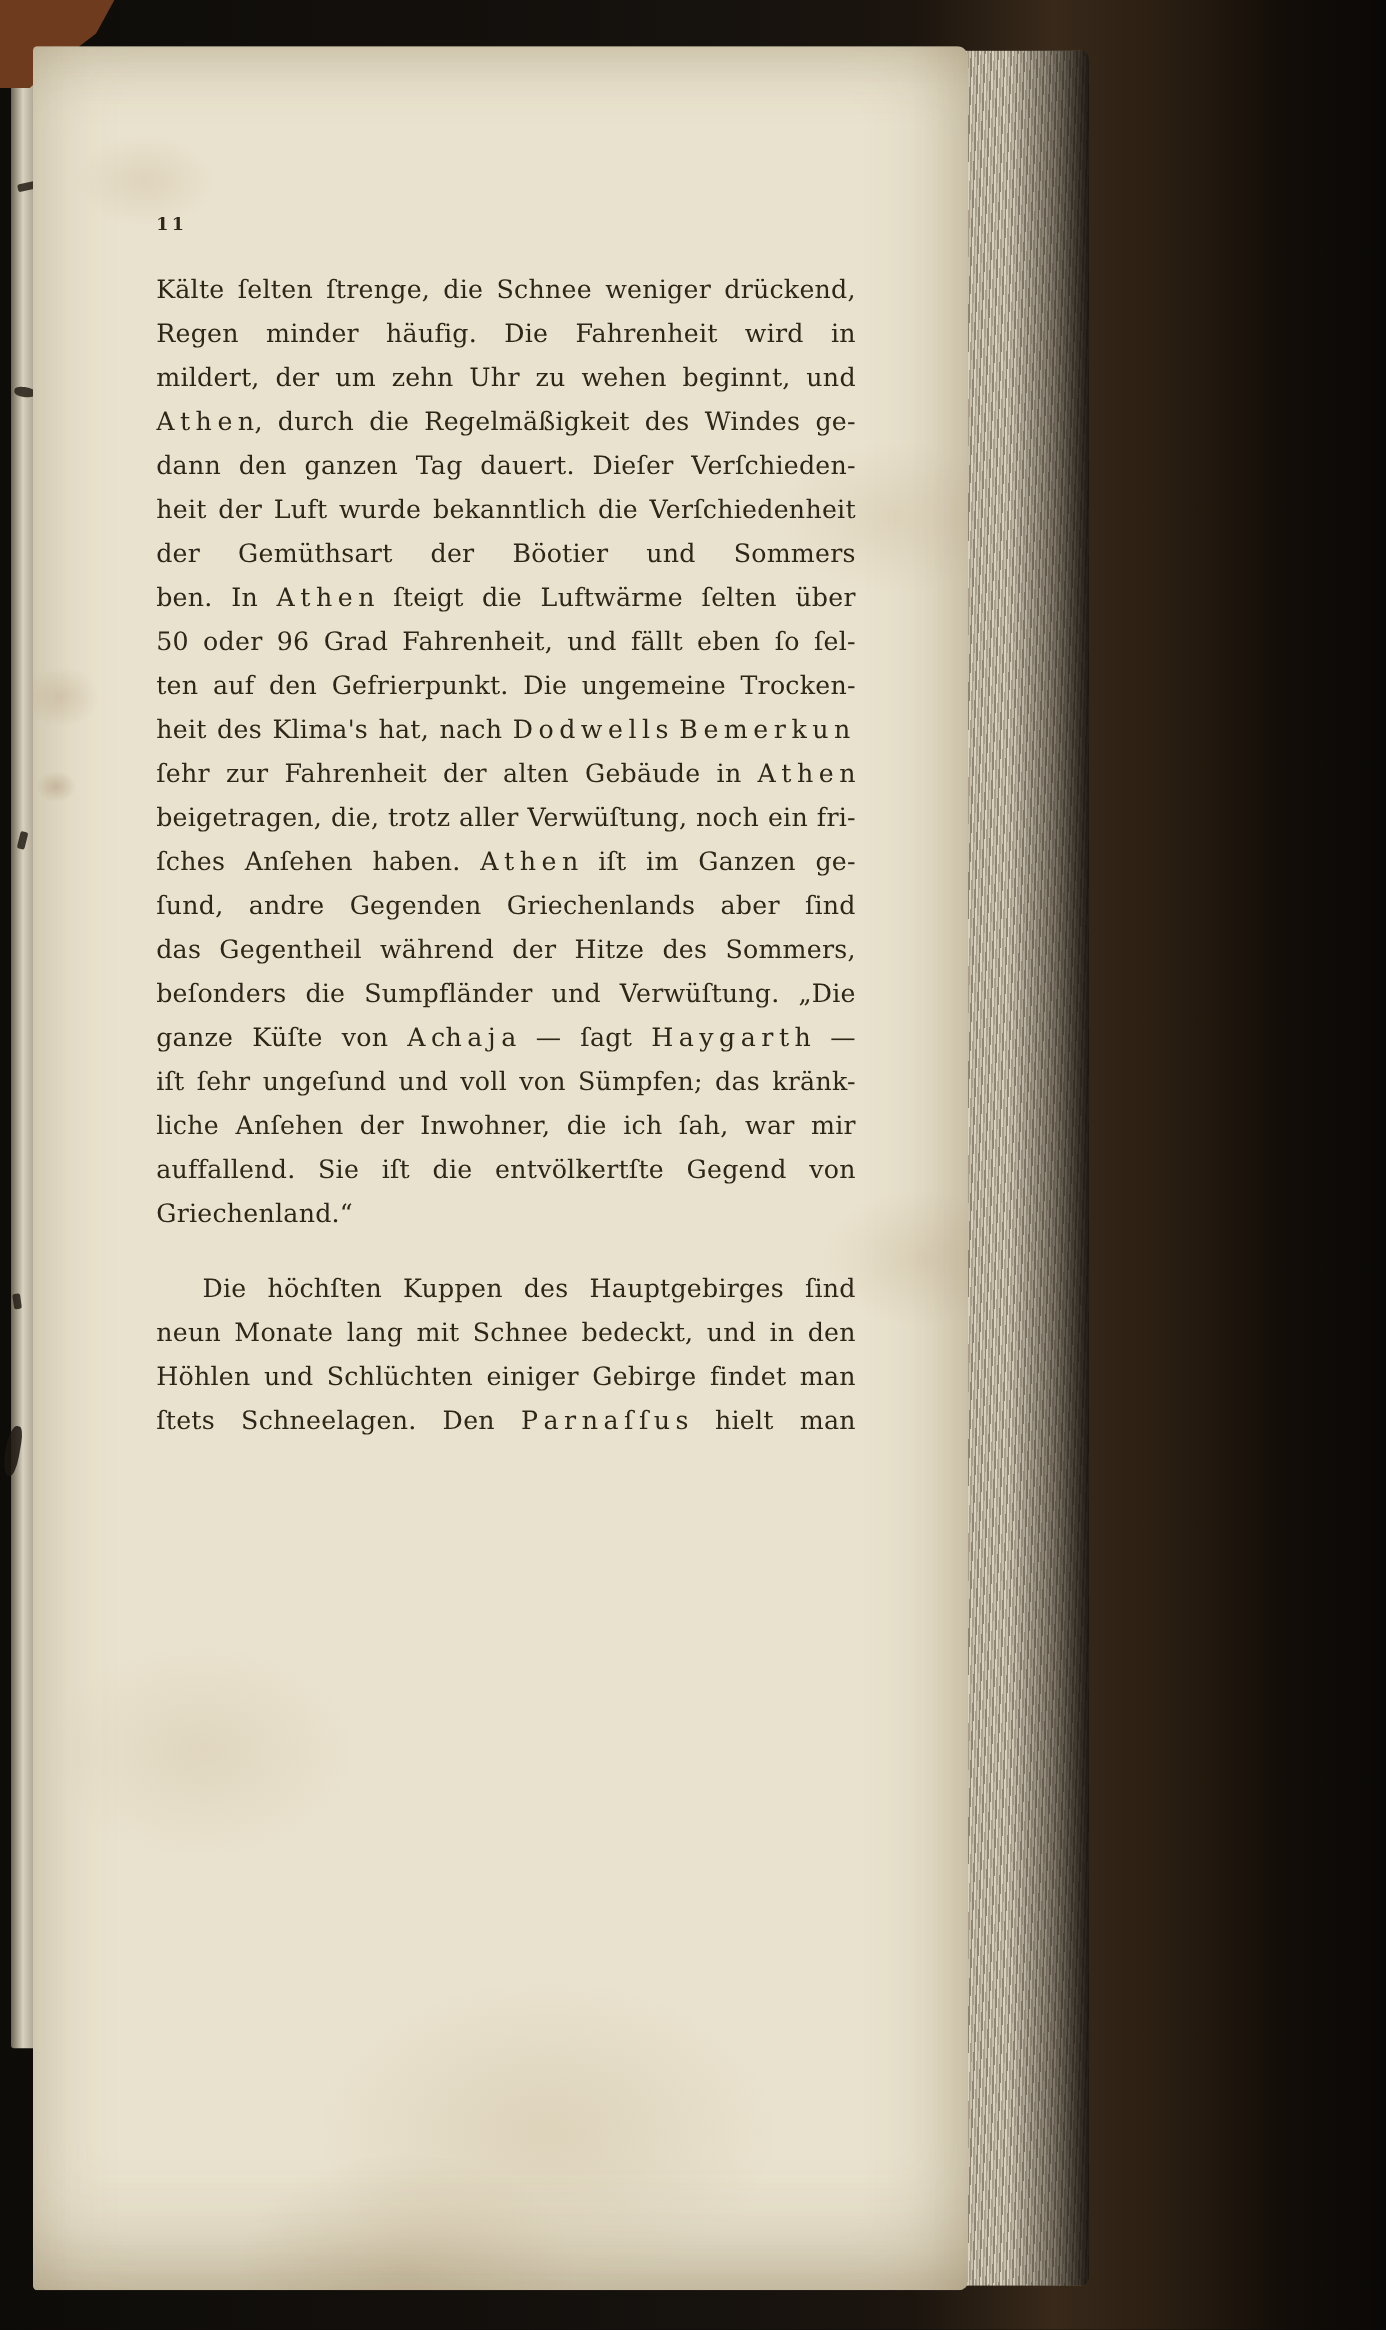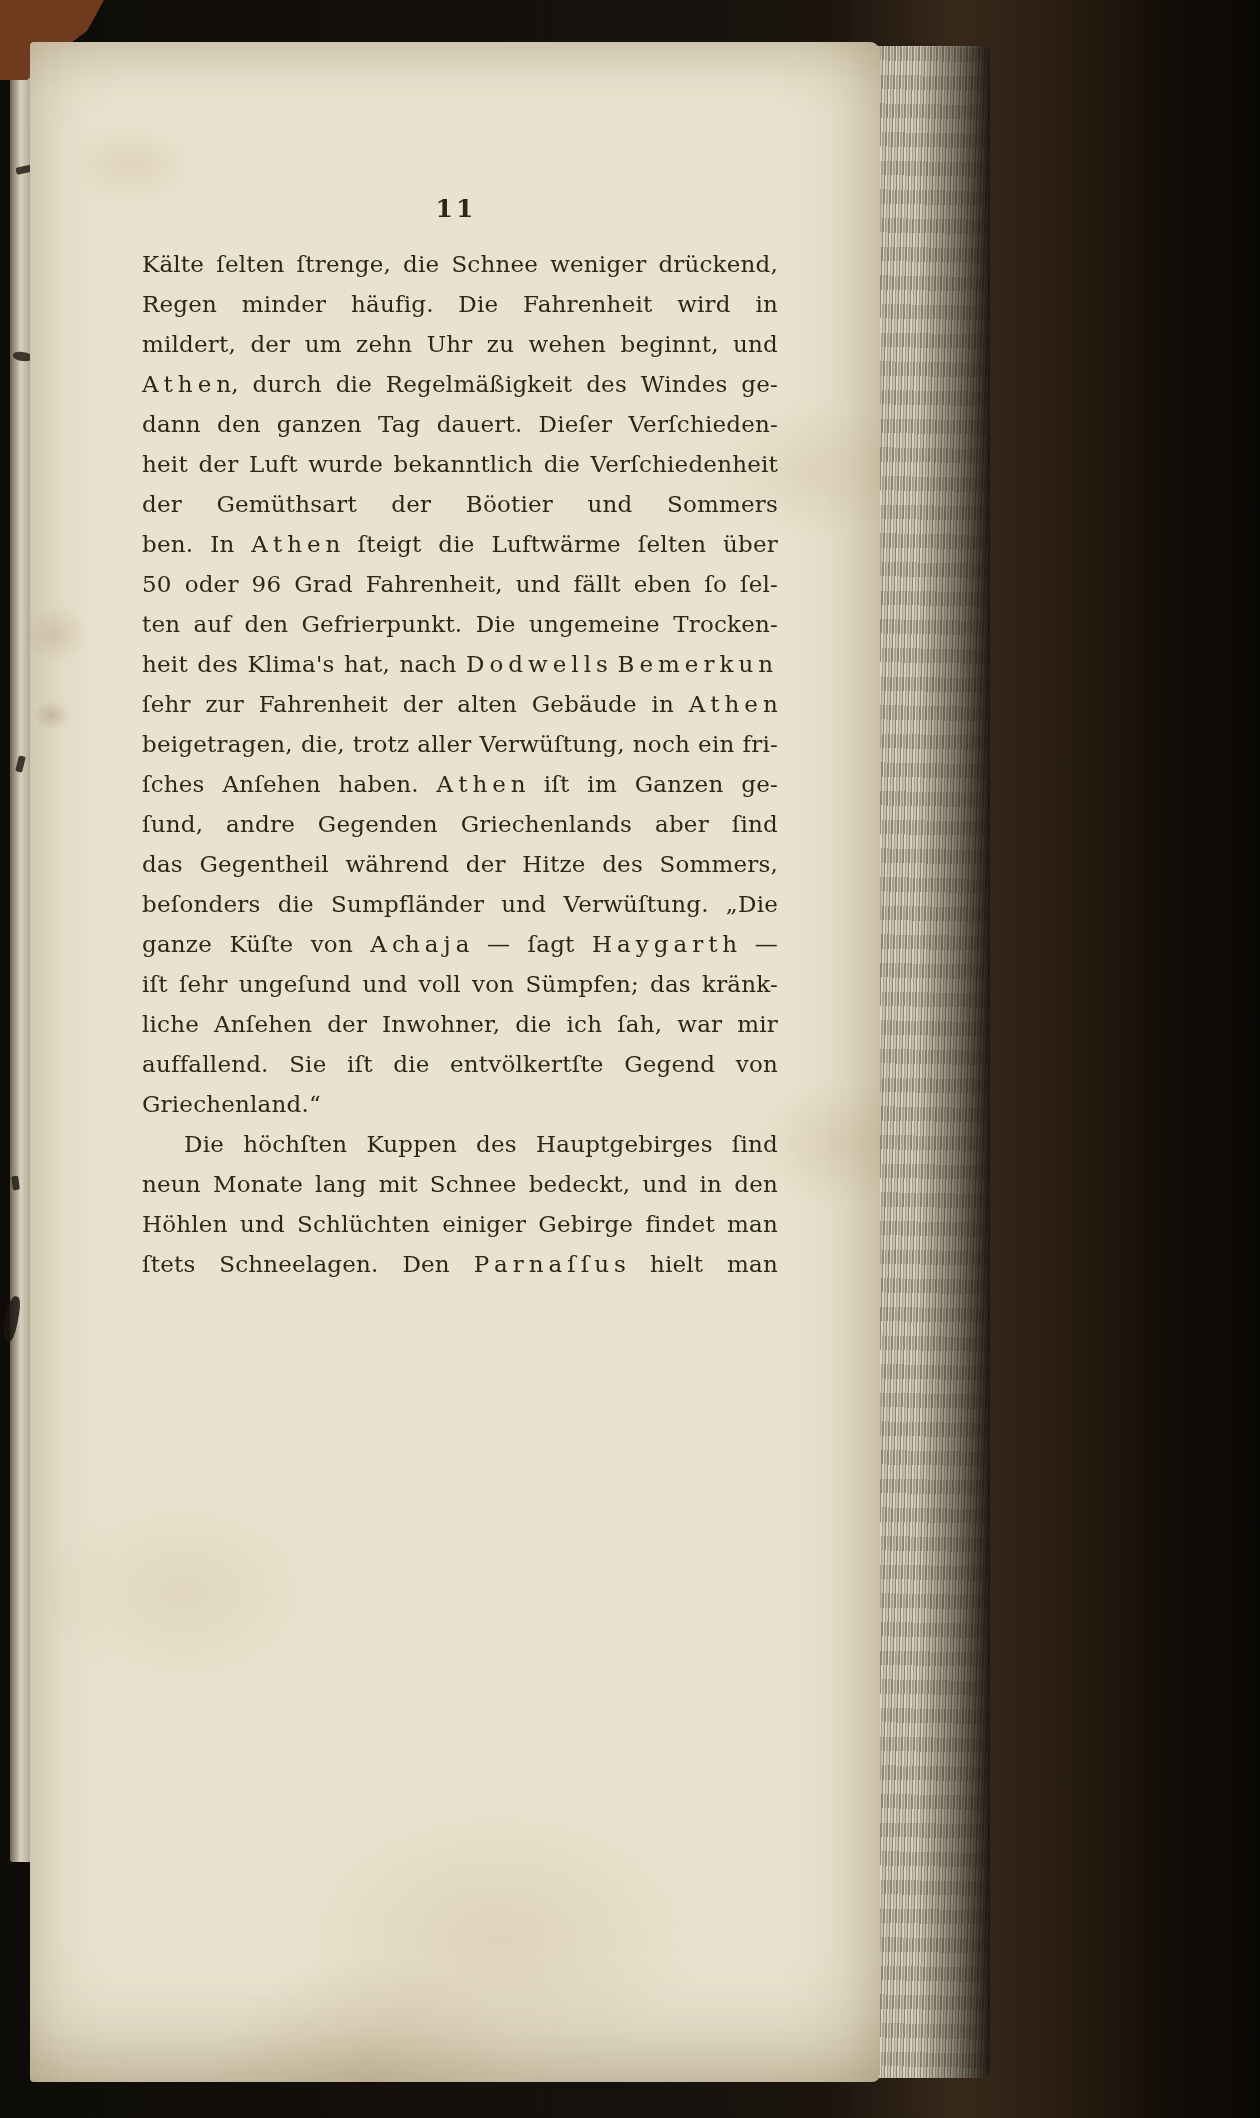--- a/index.html
+++ b/index.html
@@ -111,22 +111,22 @@
   .m3 { left: 17px; top: 756px; width: 7px;  height: 16px; transform: rotate(14deg); }
   .m4 { left: 12px; top: 1176px; width: 7px; height: 14px; transform: rotate(-8deg); }
   .m5 { left: 5px;  top: 1296px; width: 13px; height: 46px; transform: rotate(10deg);
         border-radius: 60% 40% 50% 60%; background: #1c1610; }
   
   .pagenum {
     position: absolute;
     left: 112px;
     top: 152px;
     width: 628px;
-    text-align: center;
-    font-size: 25px;
+    text-align: left;
+    font-size: 16px;
     font-weight: bold;
     letter-spacing: 3px;
     color: var(--ink, #2e2619);
   }
   
   .text-block {
     position: absolute;
     left: 112px;
     top: 202px;
     width: 636px;
@@ -136,21 +136,21 @@
     font-size: 23px;
     line-height: 40px;
     height: 40px;
     text-align: justify;
     text-align-last: justify;
     white-space: normal;
     overflow: hidden;
     font-weight: 500;
     letter-spacing: 0.2px;
   }
-  .line.indent { text-indent: 42px; }
+  .line.indent { text-indent: 42px; margin-top: 28px; }
   .line.last   { text-align: center; text-align-last: left; }
 </style>
 </head>
 <body>
 
 <div class="stage">
   <div class="backdrop"></div>
   <div class="left-edge"></div>
   <div class="edges"></div>
   <div class="leather"></div>

